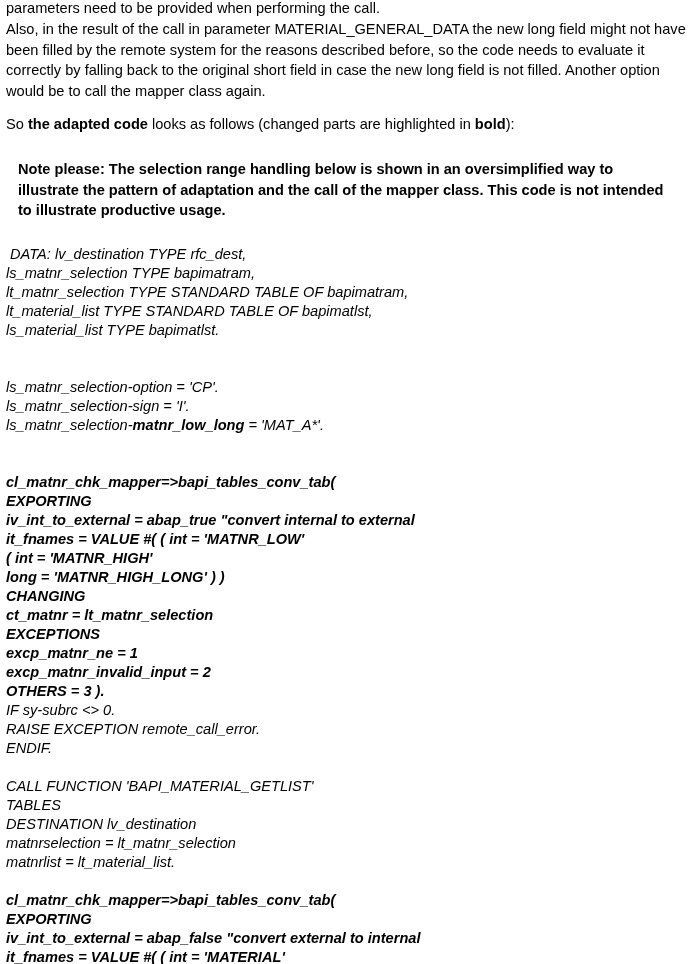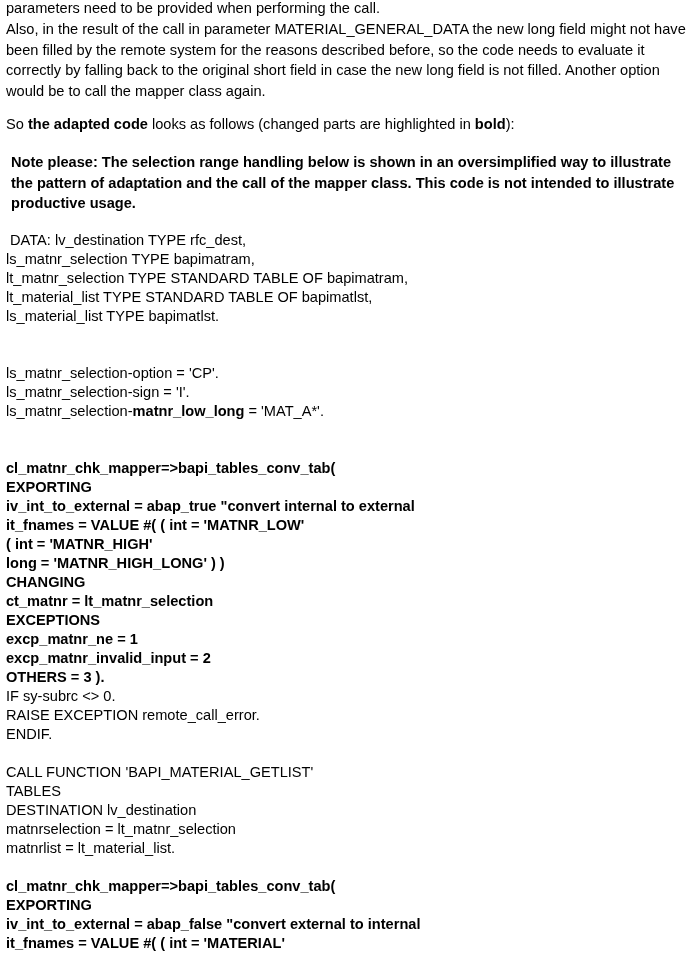--- a/index.html
+++ b/index.html
@@ -23,27 +23,28 @@
       width: 684px;
     }
     .para {
       line-height: 20.8px;
       margin: 0;
     }
     .gap-12 { height: 12px; }
     .note {
       font-weight: bold;
       line-height: 20.8px;
-      margin: 5px;
+      margin: 12px;
     }
     .code-line {
       line-height: 19px;
       height: 19px;
       white-space: pre;
       margin: 0;
+      font-style: italic;
     }
     .b { font-weight: bold; }
     .blank { height: 19px; }
   </style>
 </head>
 <body>
 
 <div class="page">
 
   <p class="para">parameters need to be provided when performing the call.</p>

